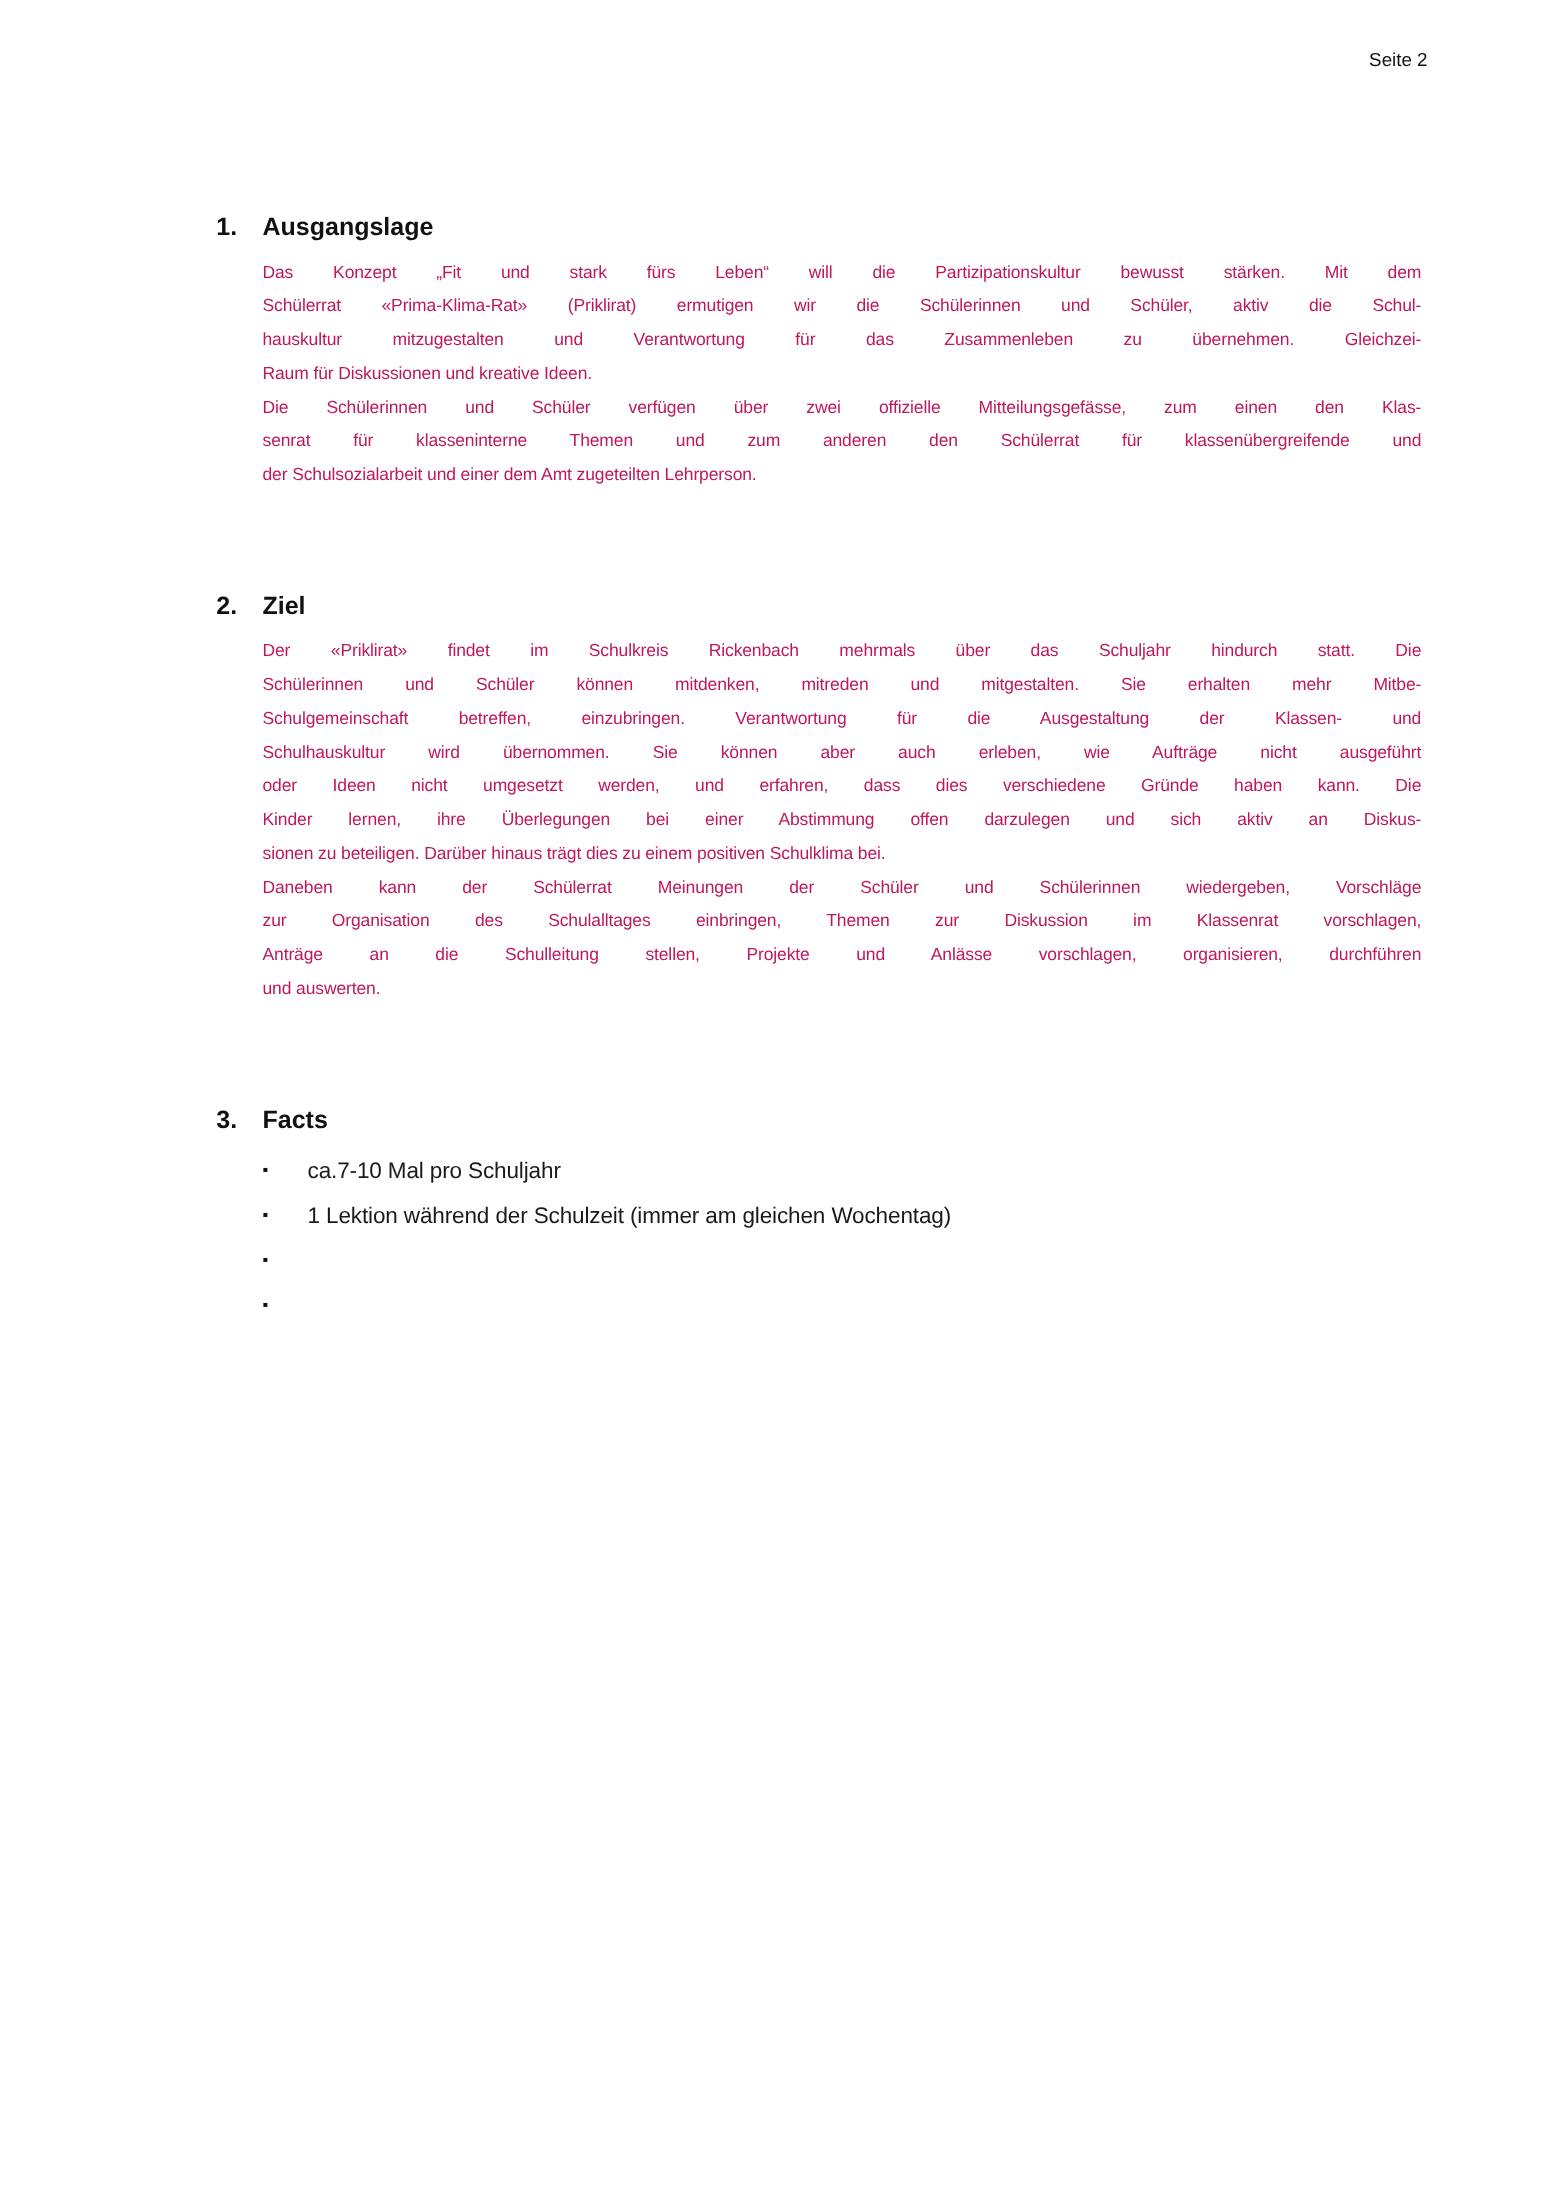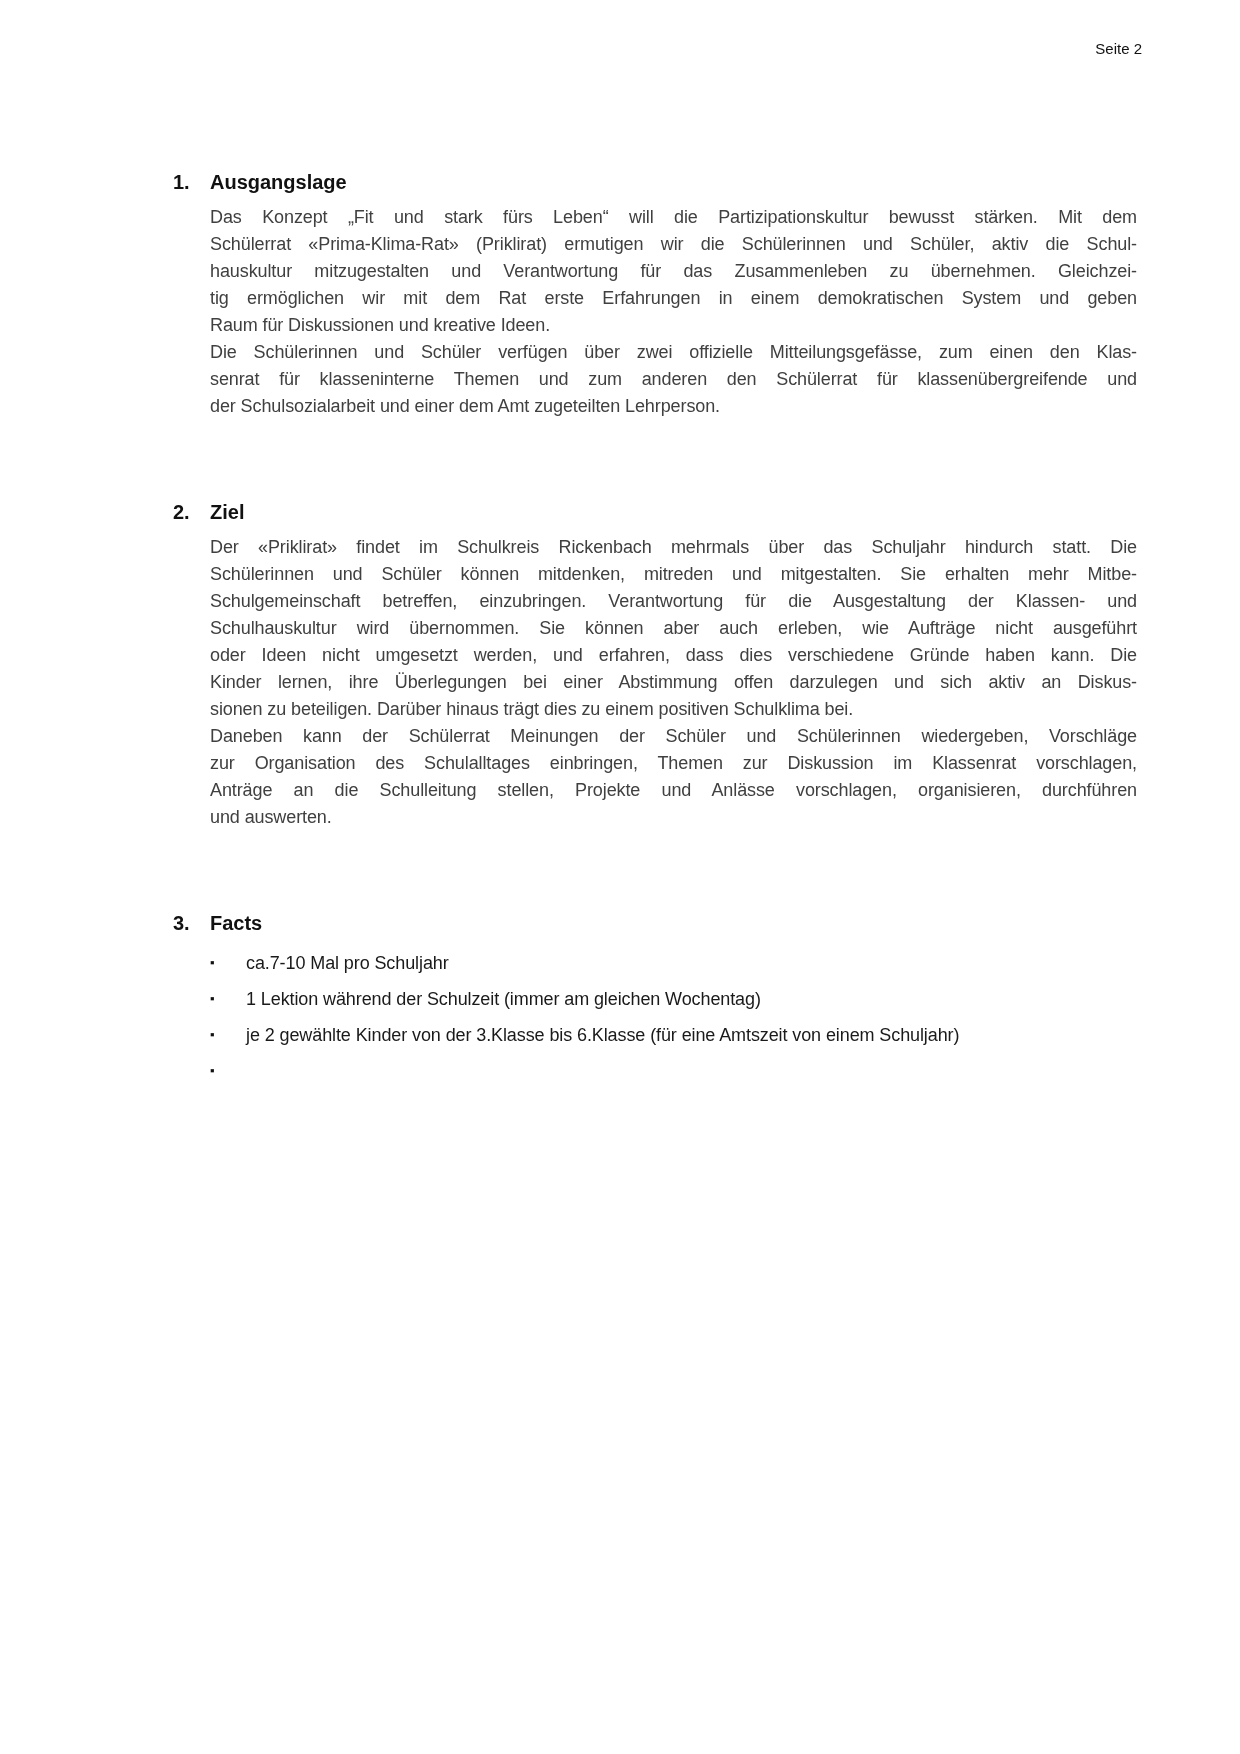--- a/index.html
+++ b/index.html
@@ -31,24 +31,24 @@
     font-weight: 700;
     font-size: 20px;
     line-height: 28px;
     margin-bottom: 8px;
     color: #111111;
   }
   .heading .num { width: 37px; flex: 0 0 37px; }
   .paragraph {
     margin-left: 37px;
     width: 927px;
-    font-size: 18px;
+    font-size: 14px;
     line-height: 27px;
     letter-spacing: -0.1px;
-    color: #404040;
+    color: #be185d;
   }
   .line { text-align: justify; text-align-last: justify; }
   .line.last { text-align-last: left; }
   .bullets {
     margin-left: 37px;
     margin-top: 6px;
     font-size: 18px;
     letter-spacing: -0.1px;
     color: #1a1a1a;
   }
@@ -83,21 +83,20 @@
   <main class="content" id="sections-root">
       <section class="doc-section">
         <div class="heading">
           <span class="num">1.</span>
           <span class="title">Ausgangslage</span>
         </div>
         <div class="paragraph">
           <div class="line">Das Konzept „Fit und stark fürs Leben“ will die Partizipationskultur bewusst stärken. Mit dem</div>
           <div class="line">Schülerrat «Prima-Klima-Rat» (Priklirat) ermutigen wir die Schülerinnen und Schüler, aktiv die Schul-</div>
           <div class="line">hauskultur mitzugestalten und Verantwortung für das Zusammenleben zu übernehmen. Gleichzei-</div>
-          <div class="line">tig ermöglichen wir mit dem Rat erste Erfahrungen in einem demokratischen System und geben</div>
           <div class="line last">Raum für Diskussionen und kreative Ideen.</div>
         </div>
         <div class="paragraph">
           <div class="line">Die Schülerinnen und Schüler verfügen über zwei offizielle Mitteilungsgefässe, zum einen den Klas-</div>
           <div class="line">senrat für klasseninterne Themen und zum anderen den Schülerrat für klassenübergreifende und</div>
           <div class="line last">der Schulsozialarbeit und einer dem Amt zugeteilten Lehrperson.</div>
         </div>
       </section>
       <section class="doc-section">
         <div class="heading">
@@ -129,21 +128,20 @@
           <div class="bullet-row">
             <span class="marker">▪</span>
             <span class="btext">ca.7-10 Mal pro Schuljahr</span>
           </div>
           <div class="bullet-row">
             <span class="marker">▪</span>
             <span class="btext">1 Lektion während der Schulzeit (immer am gleichen Wochentag)</span>
           </div>
           <div class="bullet-row">
             <span class="marker">▪</span>
-            <span class="btext">je 2 gewählte Kinder von der 3.Klasse bis 6.Klasse (für eine Amtszeit von einem Schuljahr)</span>
           </div>
           <div class="bullet-row">
             <span class="marker">▪</span>
           </div>
         </div>
       </section>
     </main>
 
   <div class="footer">
     <span>Fit und stark fürs Leben</span>

